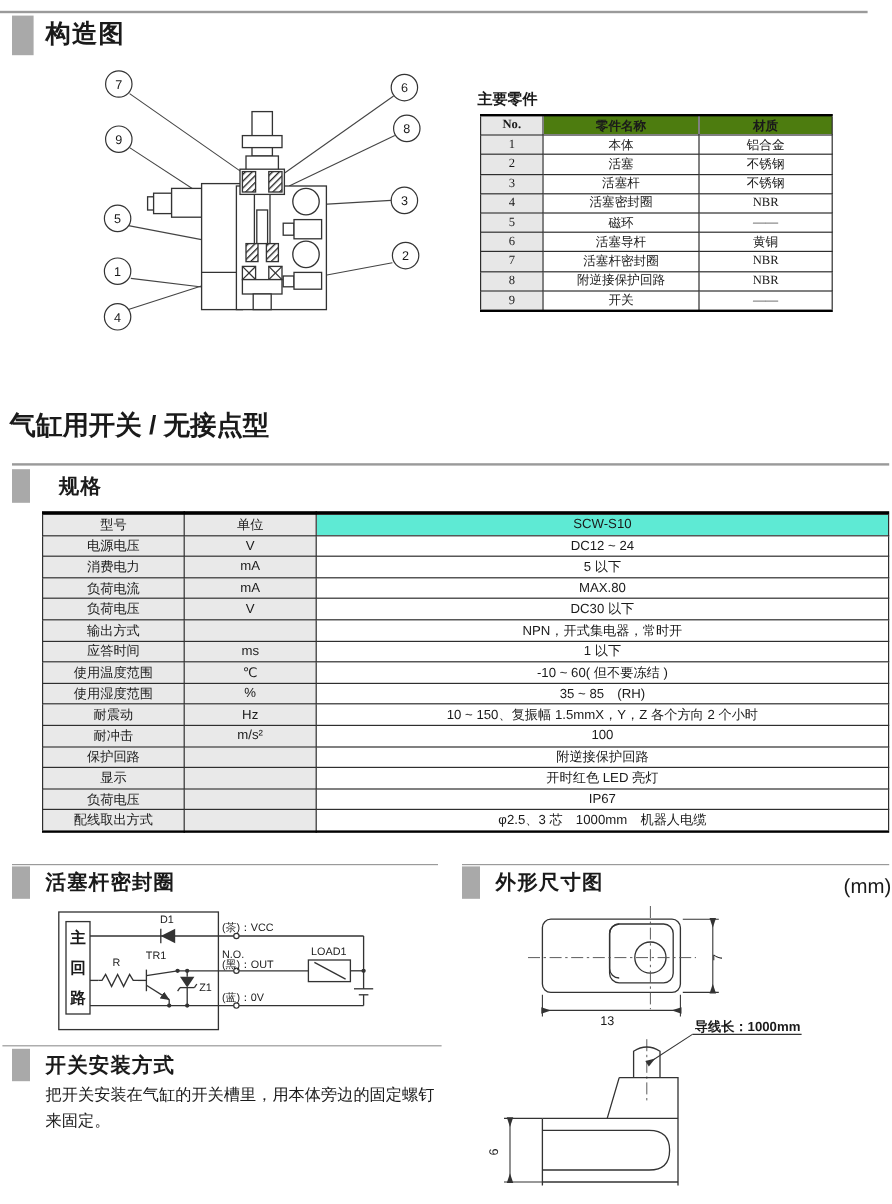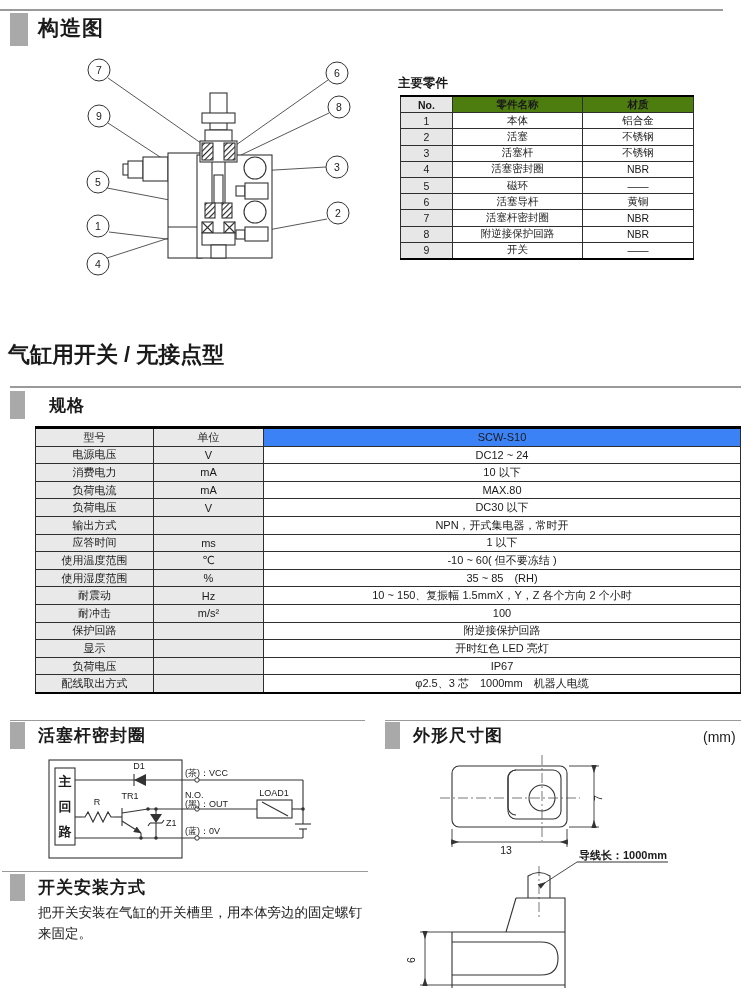--- a/index.html
+++ b/index.html
@@ -5,33 +5,33 @@
   html,body{margin:0;padding:0;background:#fff;}
   .page{position:relative;width:743px;height:1003px;background:#ffffff;overflow:hidden;
         font-family:"Liberation Sans","DejaVu Sans",sans-serif;color:#1a1a1a;}
   .rule{position:absolute;height:0;border-top:2px solid #9a9a9a;}
   .rule.thin{border-top-width:1px;}
   .sq{position:absolute;background:#a9a9a9;}
   .h-main{position:absolute;margin:0;font-weight:bold;font-size:21px;letter-spacing:1px;}
   .h-product{position:absolute;margin:0;font-weight:bold;font-size:22px;}
   .h-sec{position:absolute;margin:0;font-weight:bold;font-size:17px;letter-spacing:1px;}
   .h-sub{position:absolute;margin:0;font-weight:bold;font-size:12.5px;}
-  .mm-note{position:absolute;font-size:14px;}
+  .mm-note{position:absolute;font-size:17px;}
   table{border-collapse:collapse;position:absolute;table-layout:fixed;}
   td{border:1px solid #2e2e2e;text-align:center;padding:0 2px;overflow:hidden;white-space:nowrap;}
   .parts-table{left:400px;top:95px;width:294px;font-size:10.5px;
-               border-top:2.5px solid #000;border-bottom:2.5px solid #000;}
+               border-top:2.5px solid #000;border-bottom:2.5px solid #000;font-family:Liberation Serif, serif;}
   .parts-table td{height:15.2px;}
   .parts-table .head td{background:#4d7c0f;font-weight:bold;}
   .parts-table td.no{background:#e7e7e7;width:47px;}
   .parts-table td.nm{width:125px;}
   .spec-table{left:35px;top:426px;width:706px;font-size:11px;
               border-top:3px solid #000;border-bottom:2.5px solid #000;}
   .spec-table td{height:16.6px;}
-  .spec-table .head td{background:#3b82f6;}
+  .spec-table .head td{background:#5eead4;}
   .spec-table td.lab{background:#e9e9e9;width:113px;}
   .spec-table td.unit{background:#e9e9e9;width:105px;}
   .body-text{position:absolute;font-size:13.5px;line-height:1.55;margin:0;}
   svg{position:absolute;overflow:visible;}
   svg text{font-family:"Liberation Sans","DejaVu Sans",sans-serif;fill:#1a1a1a;}
 </style>
 </head>
 <body>
 
 <div class="page">
@@ -202,21 +202,21 @@
 
         <tr>
           <td class="lab">电源电压</td>
           <td class="unit">V</td>
           <td>DC12 ~ 24</td>
         </tr>
 
         <tr>
           <td class="lab">消费电力</td>
           <td class="unit">mA</td>
-          <td>10 以下</td>
+          <td>5 以下</td>
         </tr>
 
         <tr>
           <td class="lab">负荷电流</td>
           <td class="unit">mA</td>
           <td>MAX.80</td>
         </tr>
 
         <tr>
           <td class="lab">负荷电压</td>

